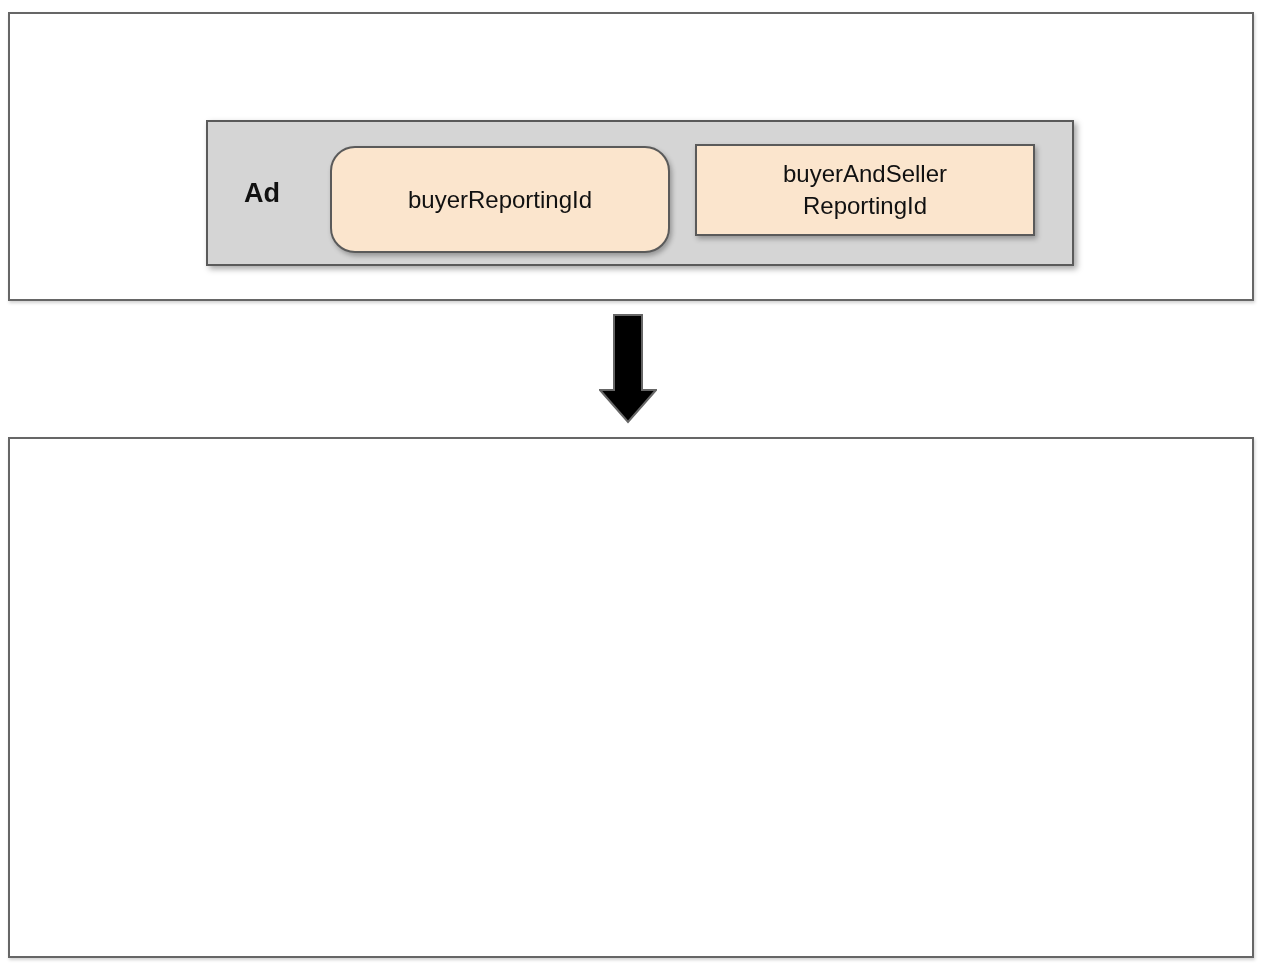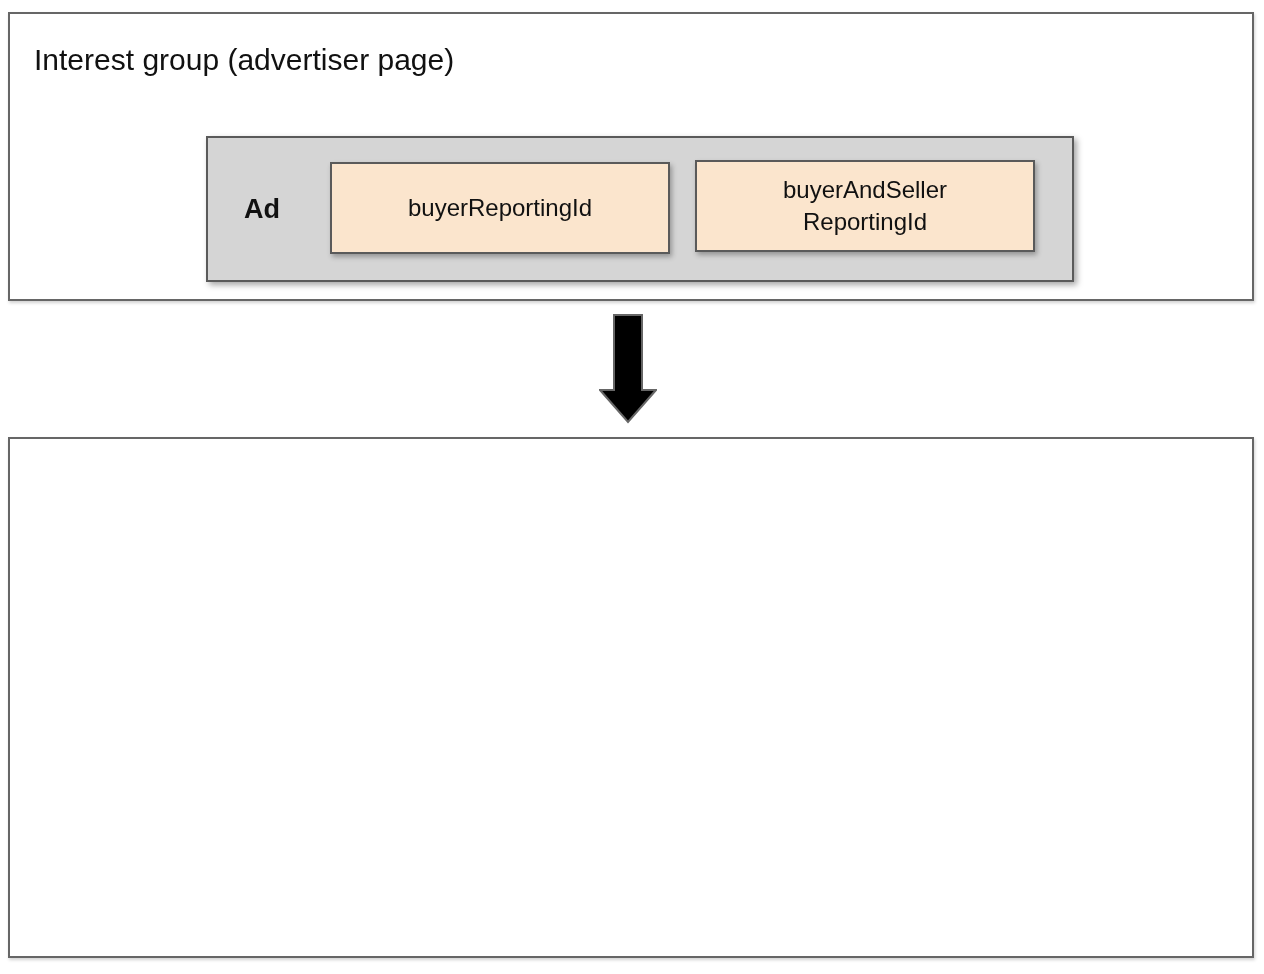--- a/index.html
+++ b/index.html
@@ -67,41 +67,40 @@
     position: absolute;
     left: 599px;
     top: 314px;
     width: 58px;
     height: 110px;
   }
 
   
   #interest-section { left: 8px; top: 12px; width: 1246px; height: 289px; }
   #interest-title   { left: 34px; top: 42px; }
-  #ad-box           { left: 196px; top: 106px; width: 868px; height: 146px; margin-top: 16px; }
-  #ad-chip-1        { left: 122px; top: 24px; width: 340px; height: 92px; }
+  #ad-box           { left: 196px; top: 106px; width: 868px; height: 146px; }
+  #ad-chip-1        { left: 122px; top: 24px; width: 340px; height: 107px; border-radius: 25px; }
   #ad-chip-2        { left: 487px; top: 22px; width: 340px; height: 92px; }
 
   #auction-section  { left: 8px; top: 437px; width: 1246px; height: 521px; }
   #auction-title    { left: 34px; top: 465px; }
 </style>
 </head>
 <body>
 
 <div class="canvas">
 
   <div class="section" id="interest-section">
     <div class="shape ad-box" id="ad-box">
       <div class="ad-label">Ad</div>
       <div class="chip" id="ad-chip-1">buyerReportingId</div>
       <div class="chip" id="ad-chip-2">buyerAndSeller
 ReportingId</div>
     </div>
   </div>
-  <div class="section-title" id="interest-title">Interest group (advertiser page)</div>
 
   <div class="arrow-wrap">
     <svg width="58" height="110" viewBox="0 0 58 110" xmlns="http://www.w3.org/2000/svg">
       <polygon points="15,1 43,1 43,76 57,76 29,108 1,76 15,76" fill="#000000" stroke="#666666" stroke-width="2" stroke-linejoin="miter"></polygon>
     </svg>
   </div>
 
   <div class="section" id="auction-section">
     
     

